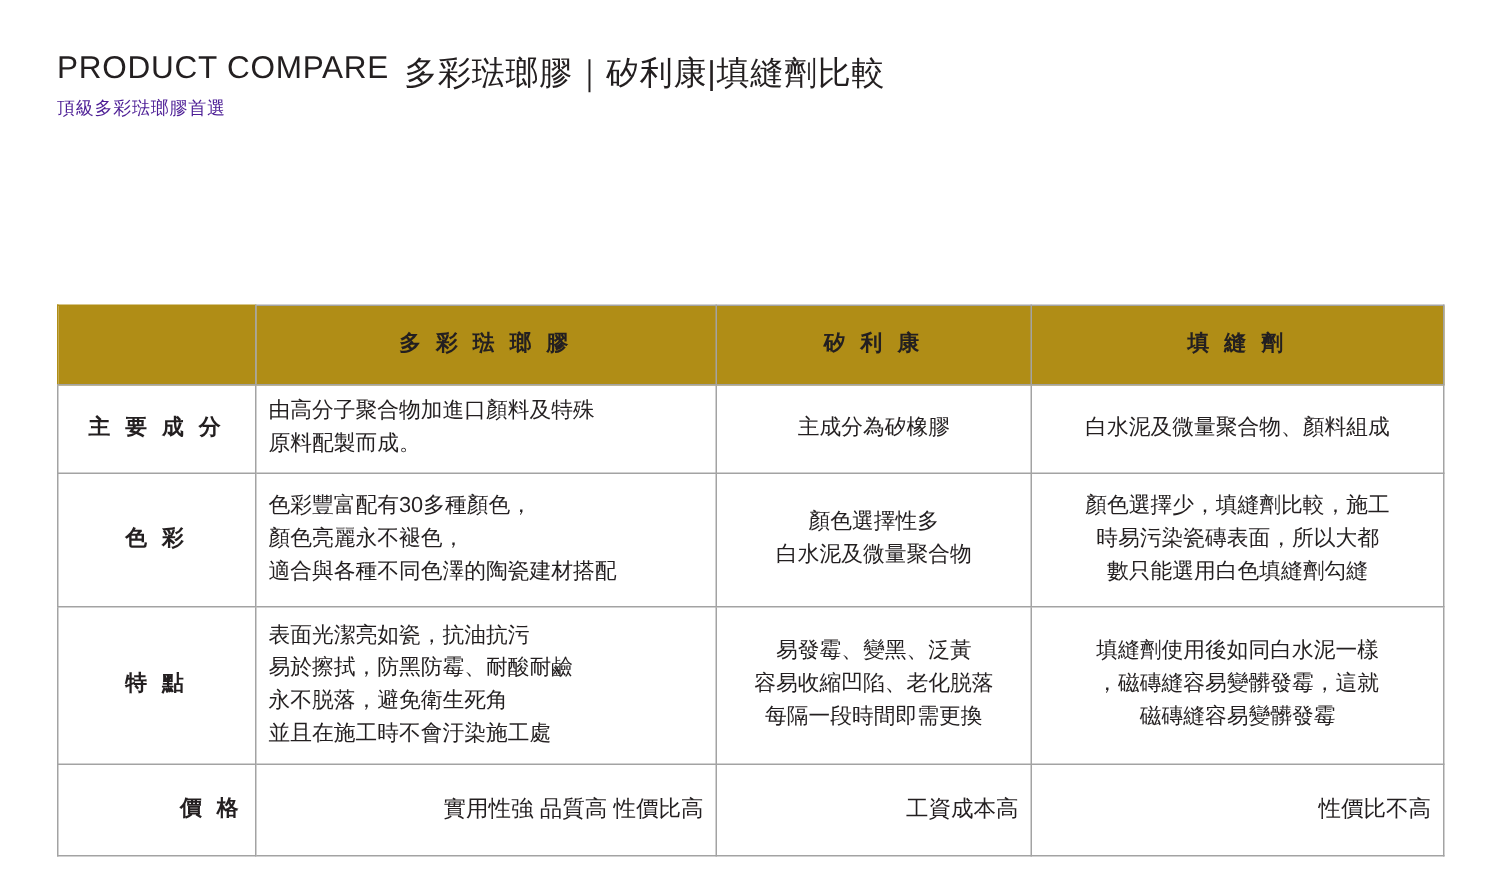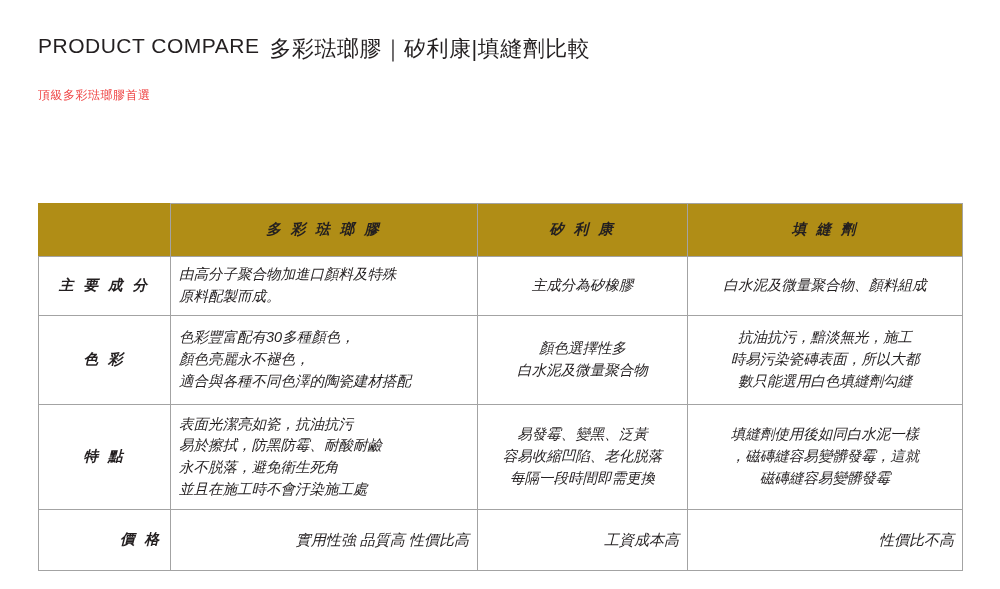--- a/index.html
+++ b/index.html
@@ -39,38 +39,37 @@
     font-weight: 400;
   }
   .header-title {
     font-size: 22px;
     font-weight: 400;
     color: #231f20;
     margin-left: 10px;
     letter-spacing: 0.5px;
   }
   .header-sub {
-    margin-top: 23px;
+    margin-top: 0;
     font-size: 12px;
-    color: #ef4444;
+    color: #4c1d95;
     letter-spacing: 0.5px;
     font-family: Liberation Mono, monospace;
   }
   
   .table-wrap {
     position: absolute;
     left: 38px;
     top: 203px;
     width: 924px;
   }
   table.compare {
     border-collapse: collapse;
     width: 924px;
     table-layout: fixed;
-    font-style: italic;
   }
   table.compare td,
   table.compare th {
     border: 1px solid #a3a3a3;
     vertical-align: middle;
     padding: 6px 8px;
     font-size: 14.5px;
     line-height: 1.5;
     color: #231f20;
   }
@@ -174,21 +173,21 @@
           <td class="cell-left">
             <span class="cell-line">色彩豐富配有30多種顏色，</span>
             <span class="cell-line">顏色亮麗永不褪色，</span>
             <span class="cell-line">適合與各種不同色澤的陶瓷建材搭配</span>
           </td>
           <td class="cell-center">
             <span class="cell-line">顏色選擇性多</span>
             <span class="cell-line">白水泥及微量聚合物</span>
           </td>
           <td class="cell-center">
-            <span class="cell-line">抗油抗污，黯淡無光，施工</span>
+            <span class="cell-line">顏色選擇少，填縫劑比較，施工</span>
             <span class="cell-line">時易污染瓷磚表面，所以大都</span>
             <span class="cell-line">數只能選用白色填縫劑勾縫</span>
           </td>
         </tr>
 
         <tr class="row-features">
           <td class="rowlabel">特 點</td>
           <td class="cell-left">
             <span class="cell-line">表面光潔亮如瓷，抗油抗污</span>
             <span class="cell-line">易於擦拭，防黑防霉、耐酸耐鹼</span>

